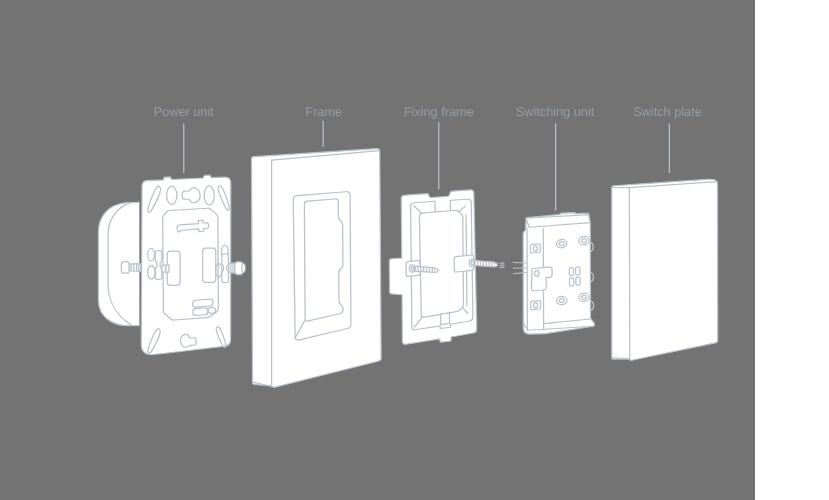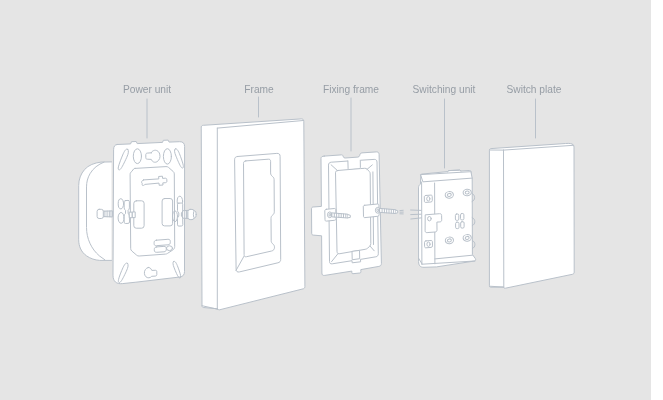--- a/index.html
+++ b/index.html
@@ -1,16 +1,16 @@
 <!DOCTYPE html>
 <html><head>
 <meta charset="utf-8">
 <style>
   html,body{margin:0;padding:0;background:#ffffff;}
-  #stage{position:relative;width:651px;height:400px;background:#e5e5e5;overflow:hidden;}
+  #stage{position:relative;width:604px;height:400px;background:#737373;overflow:hidden;}
   svg{position:absolute;top:0;left:0;}
   text{font-family:"Liberation Sans",sans-serif;font-size:10.2px;fill:#969da5;}
 </style>
 </head>
 <body>
 <div id="stage">
 <svg width="663" height="400" viewBox="0 0 663 400" fill="none" stroke="#b9c1ca" stroke-width="1" stroke-linejoin="round" stroke-linecap="round">
 
 <g stroke="none" fill="#969da5">
   <text x="147" y="92.5" text-anchor="middle">Power unit</text>

